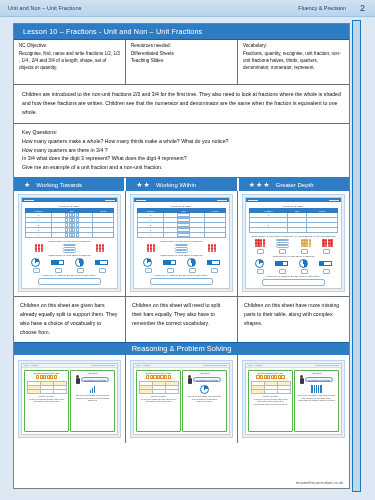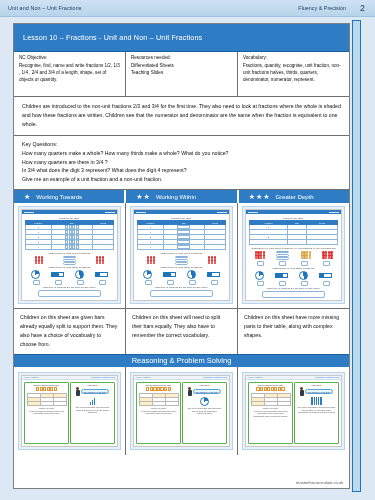--- a/index.html
+++ b/index.html
@@ -52,21 +52,21 @@
   .rightstrip {
     position: absolute;
     right: 14px; top: 20px;
     width: 9px; height: 472px;
     background: #bcd9ef;
     border: 1px solid #1e75bb;
   }
 
   
   .lesson-title {
-    height: 28px;
+    height: 16px;
     background: #2e7cc4;
     border-bottom: 1px solid #1b5f9e;
     display: flex; align-items: center;
     padding-left: 9px;
     color: #ffffff;
     font-size: 7.2px;
     letter-spacing: .15px;
   }
 
   

